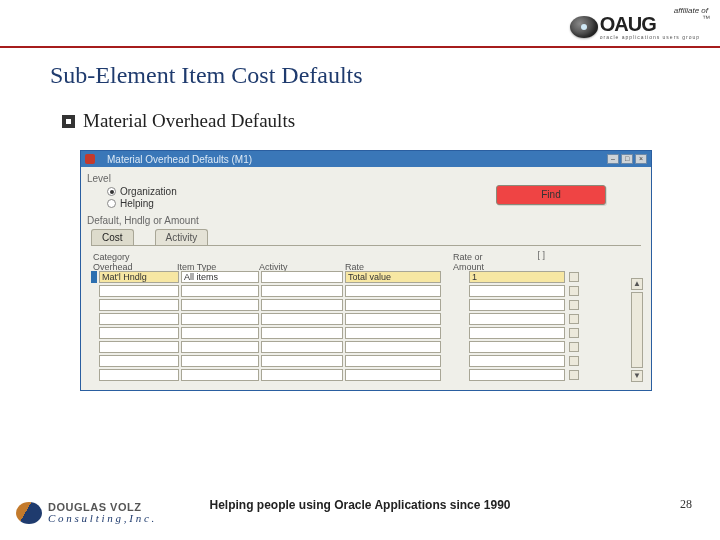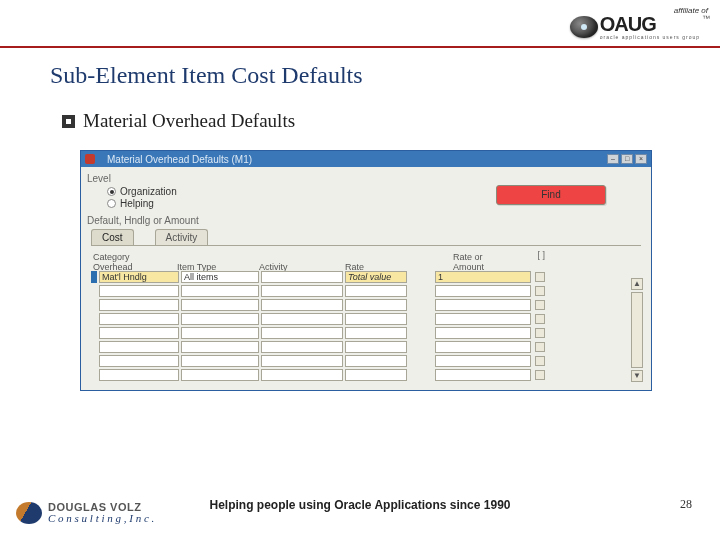--- a/index.html
+++ b/index.html
@@ -179,21 +179,21 @@
     margin-right: 2px;
     font-size: 9px;
     line-height: 10px;
     padding: 0 2px;
     overflow: hidden;
     white-space: nowrap;
   }
   .c1 { width: 80px; }
   .c2 { width: 78px; }
   .c3 { width: 82px; }
-  .c4 { width: 62px; font-style: italic; }
+  .c4 { width: 96px; }
   .c5 { width: 96px; margin-left: 26px; }
   .hi { background: #f7e7a3; }
   .sb-btn {
     width: 10px; height: 10px;
     border: 1px solid #a8a696;
     background: #ece9db;
     font-size: 7px; line-height: 8px; text-align: center;
     margin-left: 2px;
     color: #555;
   }

